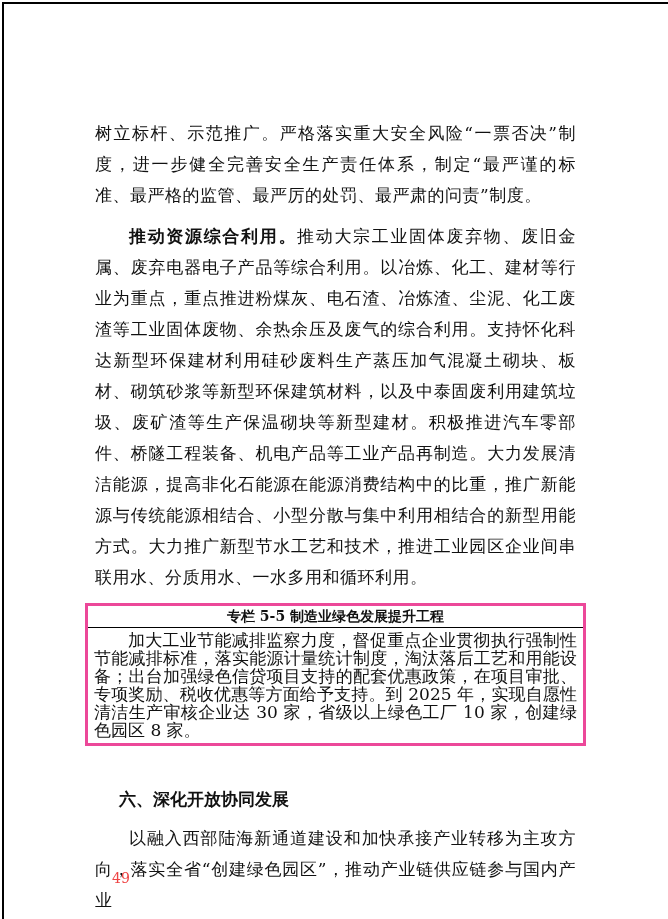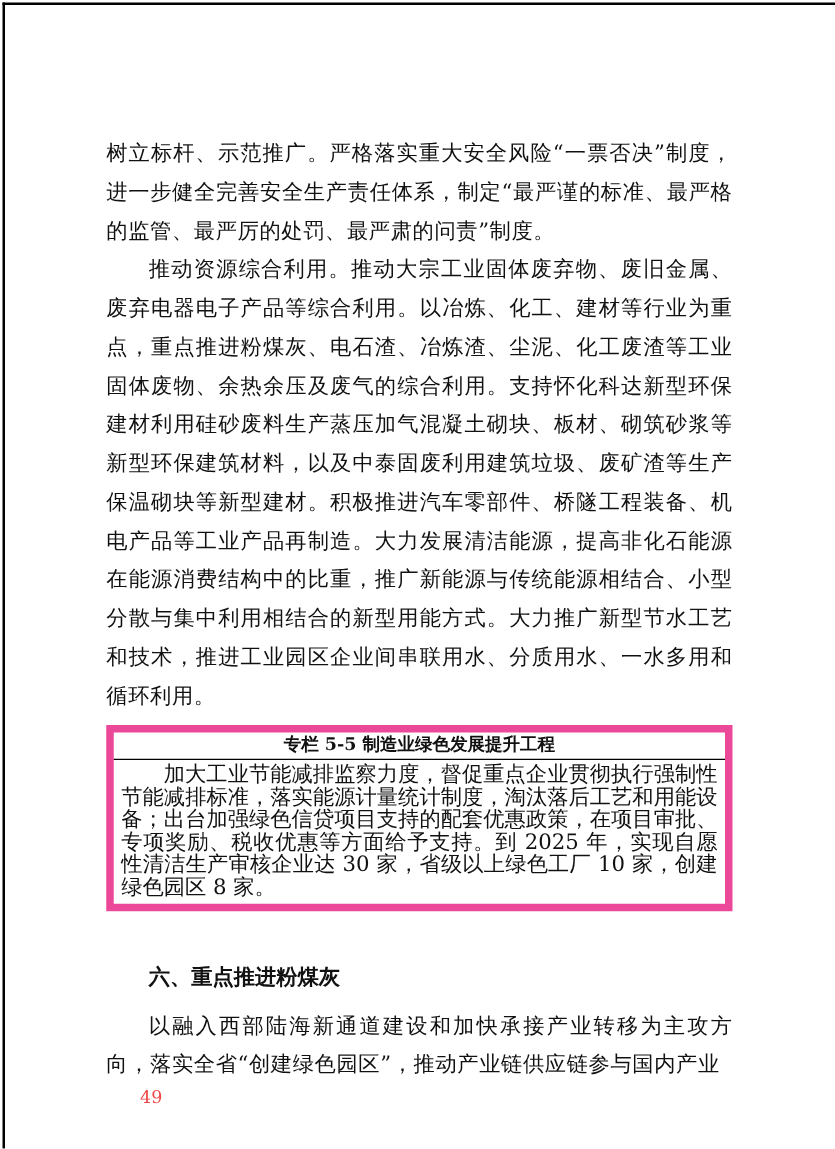--- a/index.html
+++ b/index.html
@@ -29,37 +29,37 @@
     width: 2px;
     background: #000000;
   }
   .content {
     position: absolute;
     top: 108px;
     left: 85px;
     width: 501px;
   }
   .para {
-    margin: 0;
+    margin: 10px;
     font-size: 17px;
     line-height: 31px;
     text-align: justify;
     text-justify: inter-character;
     letter-spacing: 0.5px;
   }
   .para.indent {
     text-indent: 2em;
   }
   .bold-lead {
-    font-weight: normal;
+    font-weight: bold;
   }
   
   .callout {
     margin-top: 7px;
-    border: 6px solid #ec4899;
+    border: 3px solid #ec4899;
   }
   .callout-title {
     border-bottom: 1px solid #000000;
     text-align: center;
     font-weight: bold;
     font-size: 14px;
     line-height: 21px;
     padding: 0 4px;
   }
   .callout-body {
@@ -98,21 +98,21 @@
 
     <p class="para">树立标杆、示范推广。严格落实重大安全风险“一票否决”制度，进一步健全完善安全生产责任体系，制定“最严谨的标准、最严格的监管、最严厉的处罚、最严肃的问责”制度。</p>
 
     <p class="para indent"><span class="bold-lead">推动资源综合利用。</span><span>推动大宗工业固体废弃物、废旧金属、废弃电器电子产品等综合利用。以冶炼、化工、建材等行业为重点，重点推进粉煤灰、电石渣、冶炼渣、尘泥、化工废渣等工业固体废物、余热余压及废气的综合利用。支持怀化科达新型环保建材利用硅砂废料生产蒸压加气混凝土砌块、板材、砌筑砂浆等新型环保建筑材料，以及中泰固废利用建筑垃圾、废矿渣等生产保温砌块等新型建材。积极推进汽车零部件、桥隧工程装备、机电产品等工业产品再制造。大力发展清洁能源，提高非化石能源在能源消费结构中的比重，推广新能源与传统能源相结合、小型分散与集中利用相结合的新型用能方式。大力推广新型节水工艺和技术，推进工业园区企业间串联用水、分质用水、一水多用和循环利用。</span></p>
 
     <div class="callout">
       <div class="callout-title">专栏 5-5 制造业绿色发展提升工程</div>
       <p class="callout-body">加大工业节能减排监察力度，督促重点企业贯彻执行强制性节能减排标准，落实能源计量统计制度，淘汰落后工艺和用能设备；出台加强绿色信贷项目支持的配套优惠政策，在项目审批、专项奖励、税收优惠等方面给予支持。到 2025 年，实现自愿性清洁生产审核企业达 30 家，省级以上绿色工厂 10 家，创建绿色园区 8 家。</p>
     </div>
 
-    <h3 class="section-heading">六、重点推进粉煤灰</h3>
+    <h3 class="section-heading">六、深化开放协同发展</h3>
 
     <p class="para indent">以融入西部陆海新通道建设和加快承接产业转移为主攻方向，落实全省“创建绿色园区”，推动产业链供应链参与国内产业</p>
 
   </div>
 
   <div class="page-number">49</div>
 
 </div>
 
 </body></html>

